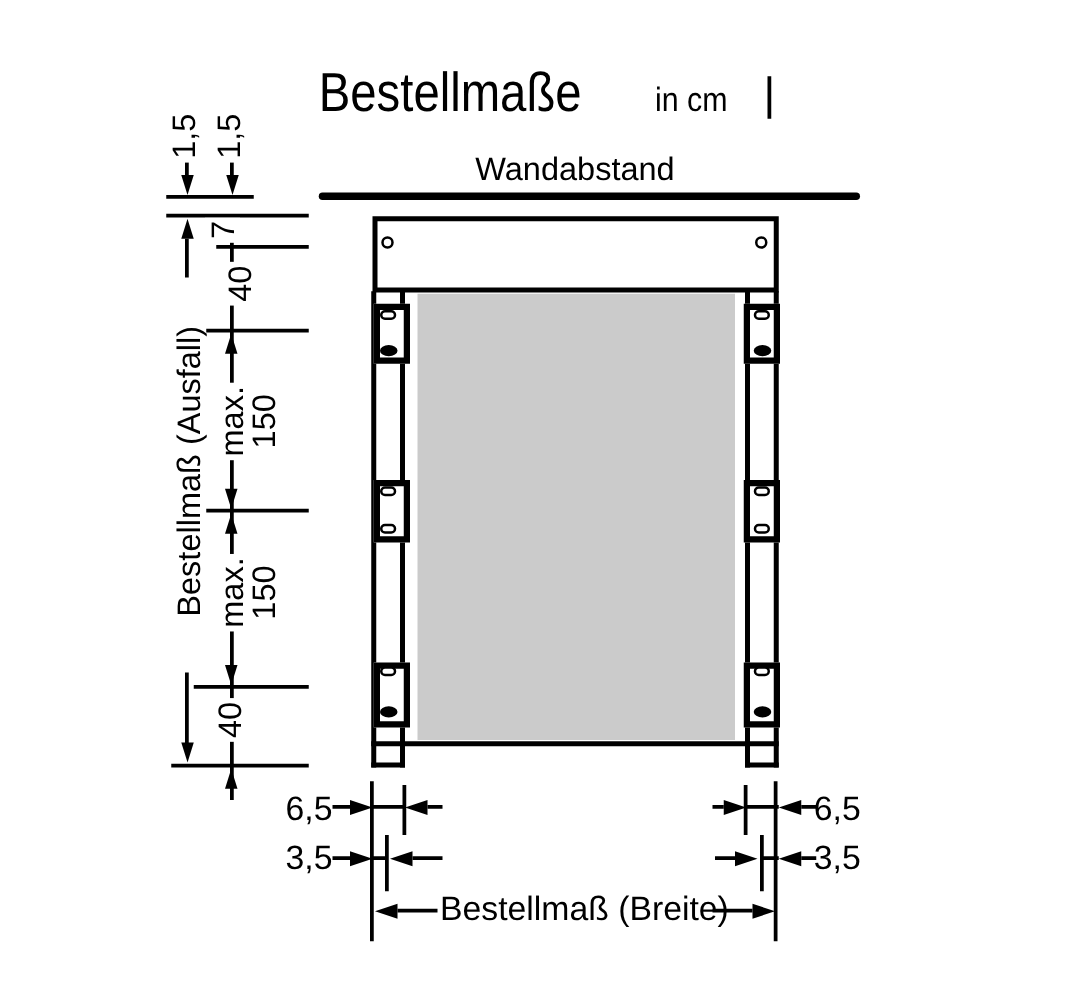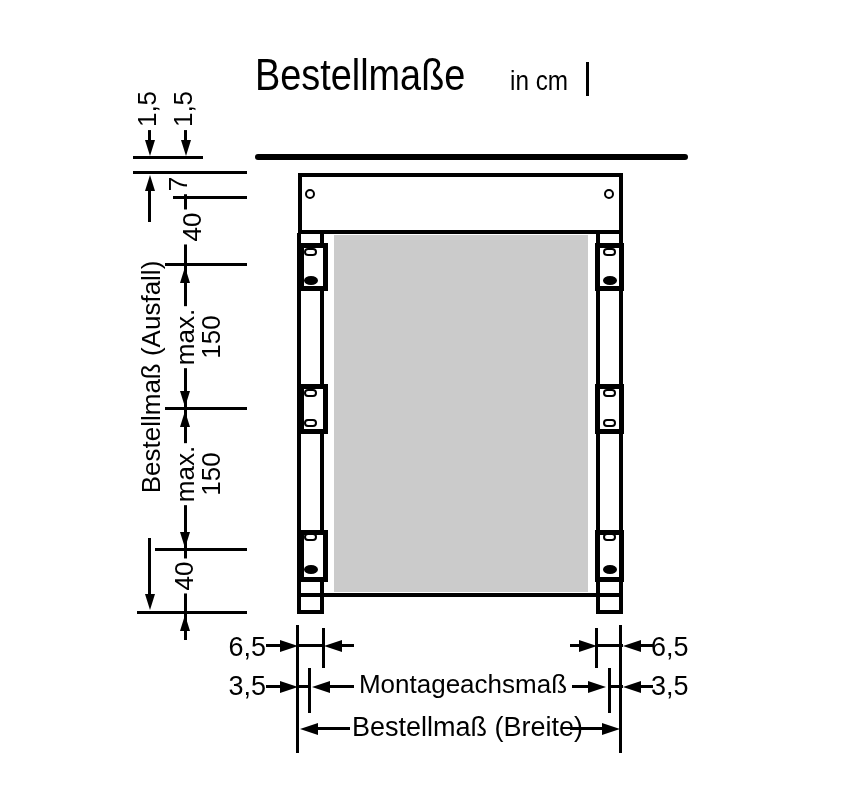--- a/index.html
+++ b/index.html
@@ -13,36 +13,37 @@
        background:#fff;padding:1px 3px;line-height:1.0}
   .ar{position:absolute;width:0;height:0}
   .ar-r{border-top:6px solid transparent;border-bottom:6px solid transparent;border-left:18px solid #000}
   .ar-l{border-top:6px solid transparent;border-bottom:6px solid transparent;border-right:18px solid #000}
   .ar-u{border-left:5px solid transparent;border-right:5px solid transparent;border-bottom:16px solid #000}
   .ar-d{border-left:5px solid transparent;border-right:5px solid transparent;border-top:16px solid #000}
   .slot{position:absolute;width:9px;height:4px;border:2.5px solid #000;border-radius:5px;background:#fff}
   .slot-filled{position:absolute;width:14px;height:9px;border-radius:50%;background:#000}
   .bracket{position:absolute;width:29px;border:5px solid #000;background:#fff;box-sizing:border-box}
   .hole{position:absolute;width:6px;height:6px;border:2.5px solid #000;border-radius:50%;background:#fff}
-  #title{position:absolute;left:255px;top:50px;display:flex;align-items:baseline;gap:10px}
+  #title{position:absolute;left:255px;top:50px;display:flex;align-items:baseline;gap:24px}
   #title .big{font-size:44px;display:inline-block;transform:scaleX(.86);transform-origin:left bottom}
   #title .unit{font-size:27px;transform:scaleX(.9);transform-origin:left bottom;display:inline-block}
   .cursor{display:inline-block;width:3px;height:34px;background:#000;margin-left:2px;transform:translateY(6px)}
 </style>
 </head>
 <body>
 
 <div id="canvas">
 
   <div id="title">
     <span class="big">Bestellmaße</span>
     <span class="unit">in cm</span>
     <span class="cursor"></span>
   </div>
 
+  <div class="lbl" style="left:330px;top:122px;width:260px;text-align:center">Wandabstand</div>
   <div class="abs" style="left:255px;top:154px;width:433px;height:6px;background:#000;border-radius:3px"></div>
 
   <div class="abs" style="left:298px;top:173px;width:325px;height:61px;border:4px solid #000;background:#fff;box-sizing:border-box"></div>
   <div class="hole" style="left:305px;top:189px"></div>
   <div class="hole" style="left:604px;top:189px"></div>
 
   <div class="abs" style="left:334px;top:235px;width:254px;height:357px;background:#cbcbcb"></div>
 
   <div class="abs" style="left:297px;top:593px;width:326px;height:4px;background:#000"></div>
 
@@ -130,21 +131,20 @@
   <div class="ar ar-l" style="left:623px;top:640px"></div>
   <div class="hl" style="left:641px;top:644px;width:12px"></div>
   <div class="lbl" style="left:651px;top:633px;font-size:27px">6,5</div>
 
   <div class="lbl" style="left:210px;top:672px;width:56px;text-align:right;font-size:27px">3,5</div>
   <div class="hl" style="left:266px;top:685px;width:14px"></div>
   <div class="ar ar-r" style="left:280px;top:681px"></div>
   <div class="hl" style="left:298px;top:685px;width:12px"></div>
   <div class="ar ar-l" style="left:312px;top:681px"></div>
   <div class="hl" style="left:330px;top:685px;width:24px"></div>
-  <div class="lbl" style="left:358px;top:671px;width:210px;text-align:center">Montageachsmaß</div>
   <div class="hl" style="left:572px;top:685px;width:16px"></div>
   <div class="ar ar-r" style="left:588px;top:681px"></div>
   <div class="hl" style="left:609px;top:685px;width:14px"></div>
   <div class="ar ar-l" style="left:623px;top:681px"></div>
   <div class="hl" style="left:641px;top:685px;width:12px"></div>
   <div class="lbl" style="left:651px;top:672px;font-size:27px">3,5</div>
 
   <div class="ar ar-l" style="left:300px;top:723px"></div>
   <div class="hl" style="left:318px;top:727px;width:32px"></div>
   <div class="lbl" style="left:352px;top:713px;width:216px;text-align:center;font-size:27px">Bestellmaß (Breite)</div>

